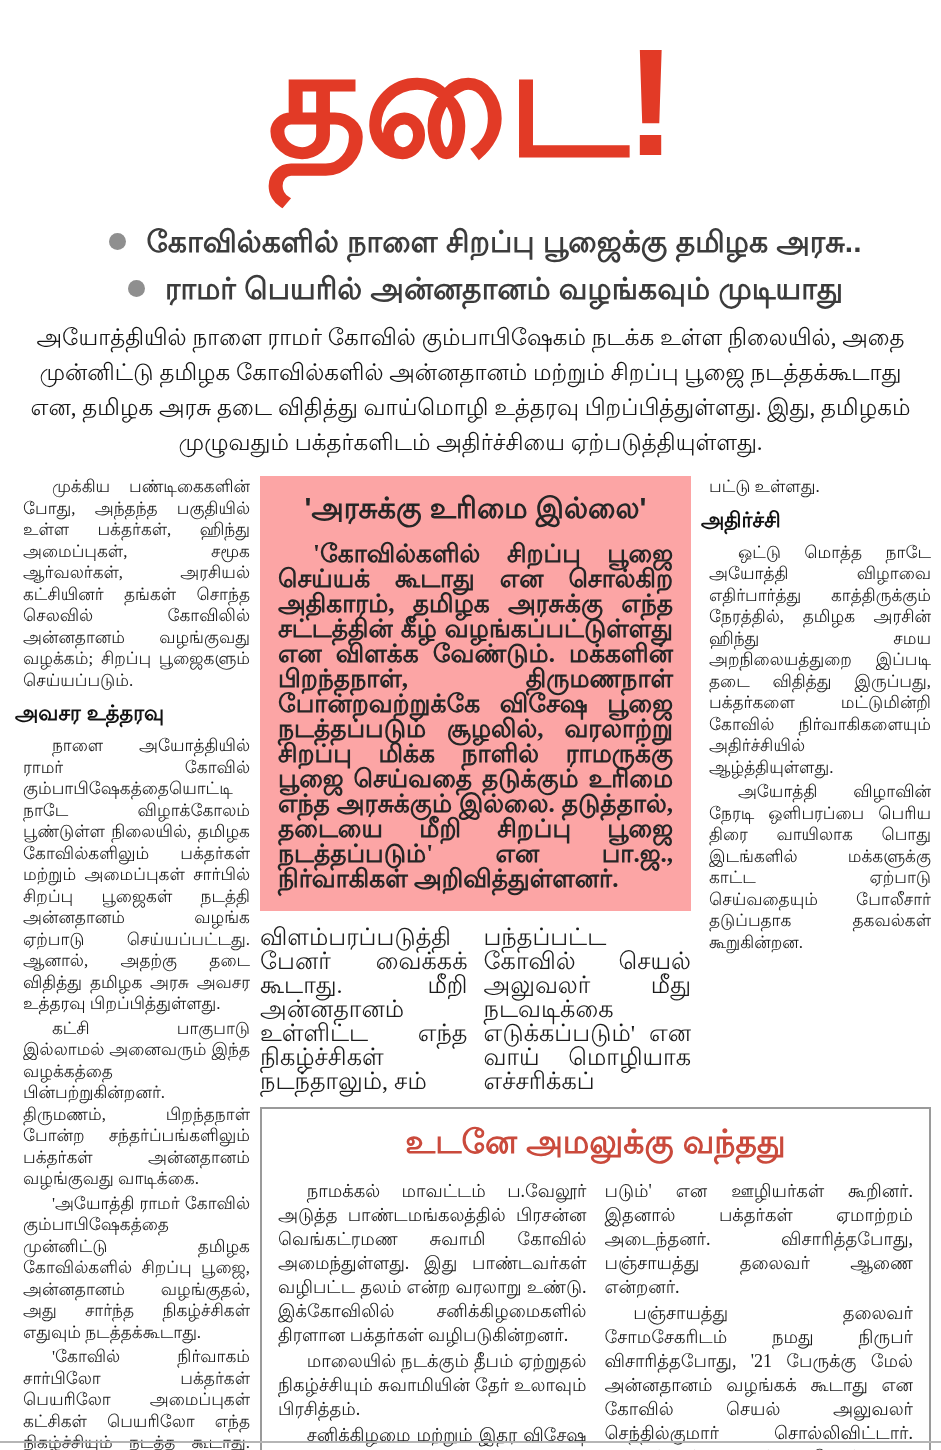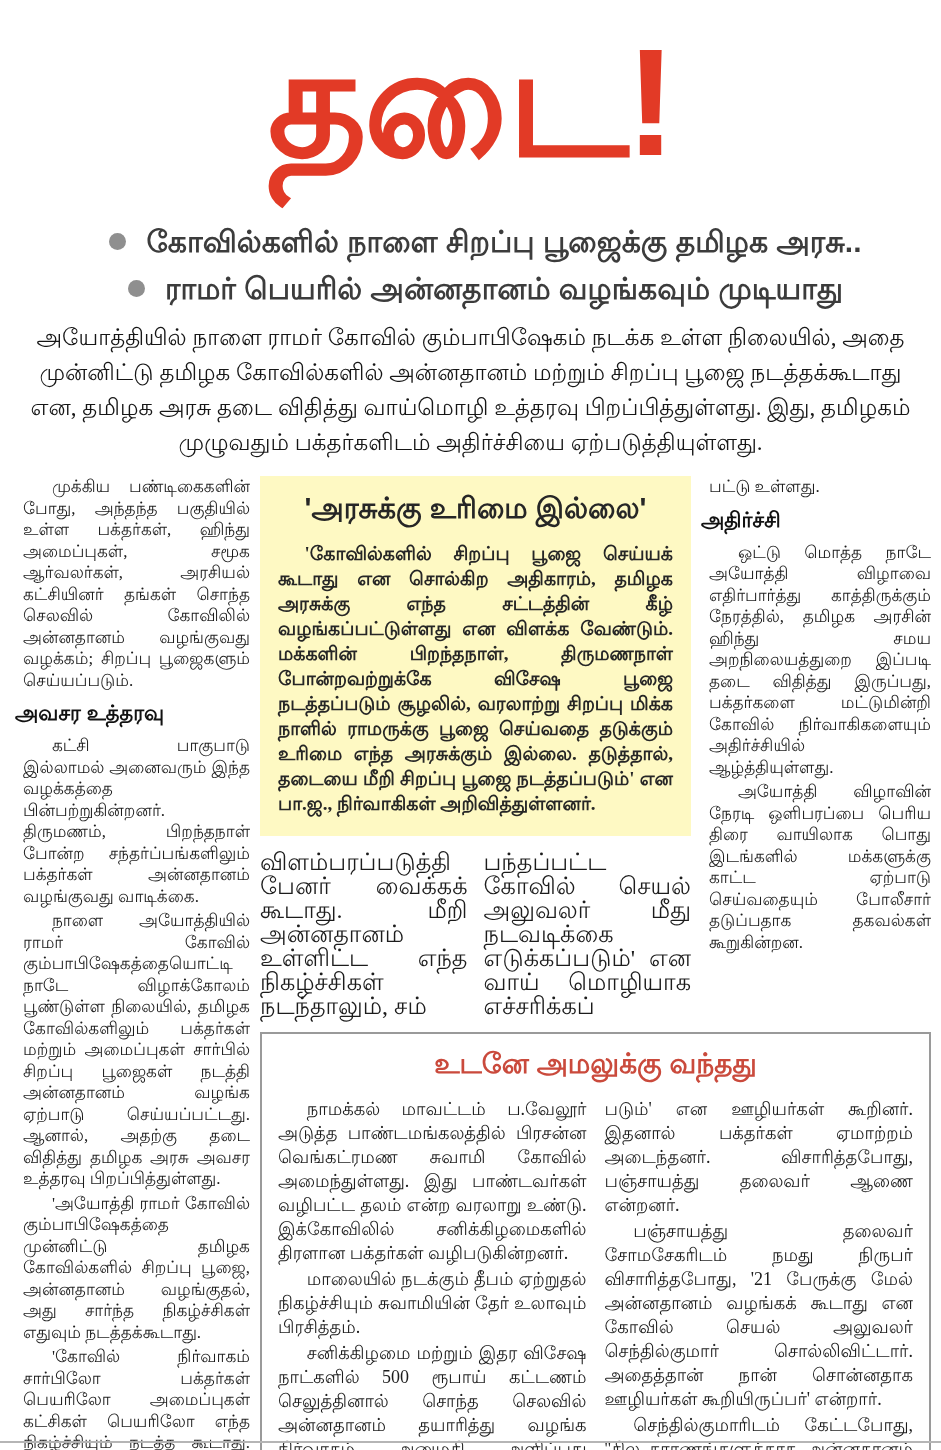--- a/index.html
+++ b/index.html
@@ -87,34 +87,34 @@
   p.body.noindent{ text-indent:0; }
   .subhead{
     margin:10px 0 7px 0;
     font-family:"Liberation Sans", sans-serif;
     font-weight:bold;
     font-size:21px;
     color:#111;
   }
   
   .highlight-box{
-    background:#fef9c3;
+    background:#fca5a5;
     padding:16px 18px 20px 18px;
   }
   .highlight-title{
     margin:0 0 12px 0;
     text-align:center;
     font-family:"Liberation Sans", sans-serif;
     font-weight:bold;
     font-size:29px;
     color:#262626;
   }
   .highlight-body{
     margin:0;
-    font-size:19px;
+    font-size:25px;
     line-height:25px;
     font-weight:bold;
     text-align:justify;
     text-indent:1.4em;
     color:#262626;
   }
   
   .mid-cols{
     display:flex;
     gap:16px;
@@ -133,21 +133,21 @@
     margin-top:14px;
     border:2px solid #9a9a9a;
     padding:10px 16px 18px 16px;
     background:#ffffff;
   }
   .bottom-title{
     margin:4px 0 14px 0;
     text-align:center;
     font-family:"Liberation Sans", sans-serif;
     font-weight:bold;
-    font-size:28px;
+    font-size:33px;
     color:#ca4a3c;
   }
   .bottom-cols{ display:flex; gap:18px; }
   .bottom-col{ flex:1 1 0; }
   .bottom-col p{
     margin:0 0 2px 0;
     font-size:18px;
     line-height:24px;
     text-align:justify;
     text-indent:1.6em;
@@ -181,22 +181,22 @@
   </ul>
 
 
   <p class="lead">அயோத்தியில் நாளை ராமர் கோவில் கும்பாபிஷேகம் நடக்க உள்ள நிலையில், அதை முன்னிட்டு தமிழக கோவில்களில் அன்னதானம் மற்றும் சிறப்பு பூஜை நடத்தக்கூடாது என, தமிழக அரசு தடை விதித்து வாய்மொழி உத்தரவு பிறப்பித்துள்ளது. இது, தமிழகம் முழுவதும் பக்தர்களிடம் அதிர்ச்சியை ஏற்படுத்தியுள்ளது.</p>
 
   <div class="body-area">
 
     <div class="col-left">
       <p class="body">முக்கிய பண்டிகைகளின் போது, அந்தந்த பகுதியில் உள்ள பக்தர்கள், ஹிந்து அமைப்புகள், சமூக ஆர்வலர்கள், அரசியல் கட்சியினர் தங்கள் சொந்த செலவில் கோவிலில் அன்னதானம் வழங்குவது வழக்கம்; சிறப்பு பூஜைகளும் செய்யப்படும்.</p>
       <div class="subhead">அவசர உத்தரவு</div>
+      <p class="body">நாளை அயோத்தியில் ராமர் கோவில் கும்பாபிஷேகத்தையொட்டி நாடே விழாக்கோலம் பூண்டுள்ள நிலையில், தமிழக கோவில்களிலும் பக்தர்கள் மற்றும் அமைப்புகள் சார்பில் சிறப்பு பூஜைகள் நடத்தி அன்னதானம் வழங்க ஏற்பாடு செய்யப்பட்டது. ஆனால், அதற்கு தடை விதித்து தமிழக அரசு அவசர உத்தரவு பிறப்பித்துள்ளது.</p>
       <p class="body">கட்சி பாகுபாடு இல்லாமல் அனைவரும் இந்த வழக்கத்தை பின்பற்றுகின்றனர். திருமணம், பிறந்தநாள் போன்ற சந்தர்ப்பங்களிலும் பக்தர்கள் அன்னதானம் வழங்குவது வாடிக்கை.</p>
-      <p class="body">நாளை அயோத்தியில் ராமர் கோவில் கும்பாபிஷேகத்தையொட்டி நாடே விழாக்கோலம் பூண்டுள்ள நிலையில், தமிழக கோவில்களிலும் பக்தர்கள் மற்றும் அமைப்புகள் சார்பில் சிறப்பு பூஜைகள் நடத்தி அன்னதானம் வழங்க ஏற்பாடு செய்யப்பட்டது. ஆனால், அதற்கு தடை விதித்து தமிழக அரசு அவசர உத்தரவு பிறப்பித்துள்ளது.</p>
       <p class="body">'அயோத்தி ராமர் கோவில் கும்பாபிஷேகத்தை முன்னிட்டு தமிழக கோவில்களில் சிறப்பு பூஜை, அன்னதானம் வழங்குதல், அது சார்ந்த நிகழ்ச்சிகள் எதுவும் நடத்தக்கூடாது.</p>
       <p class="body">'கோவில் நிர்வாகம் சார்பிலோ பக்தர்கள் பெயரிலோ அமைப்புகள் கட்சிகள் பெயரிலோ எந்த நிகழ்ச்சியும் நடத்த கூடாது. அதை</p>
     </div>
 
     <div class="right-wrap">
       <div class="top-row">
 
         <div class="col-mid">
           <div class="highlight-box">
             <h2 class="highlight-title">'அரசுக்கு உரிமை இல்லை'</h2>

